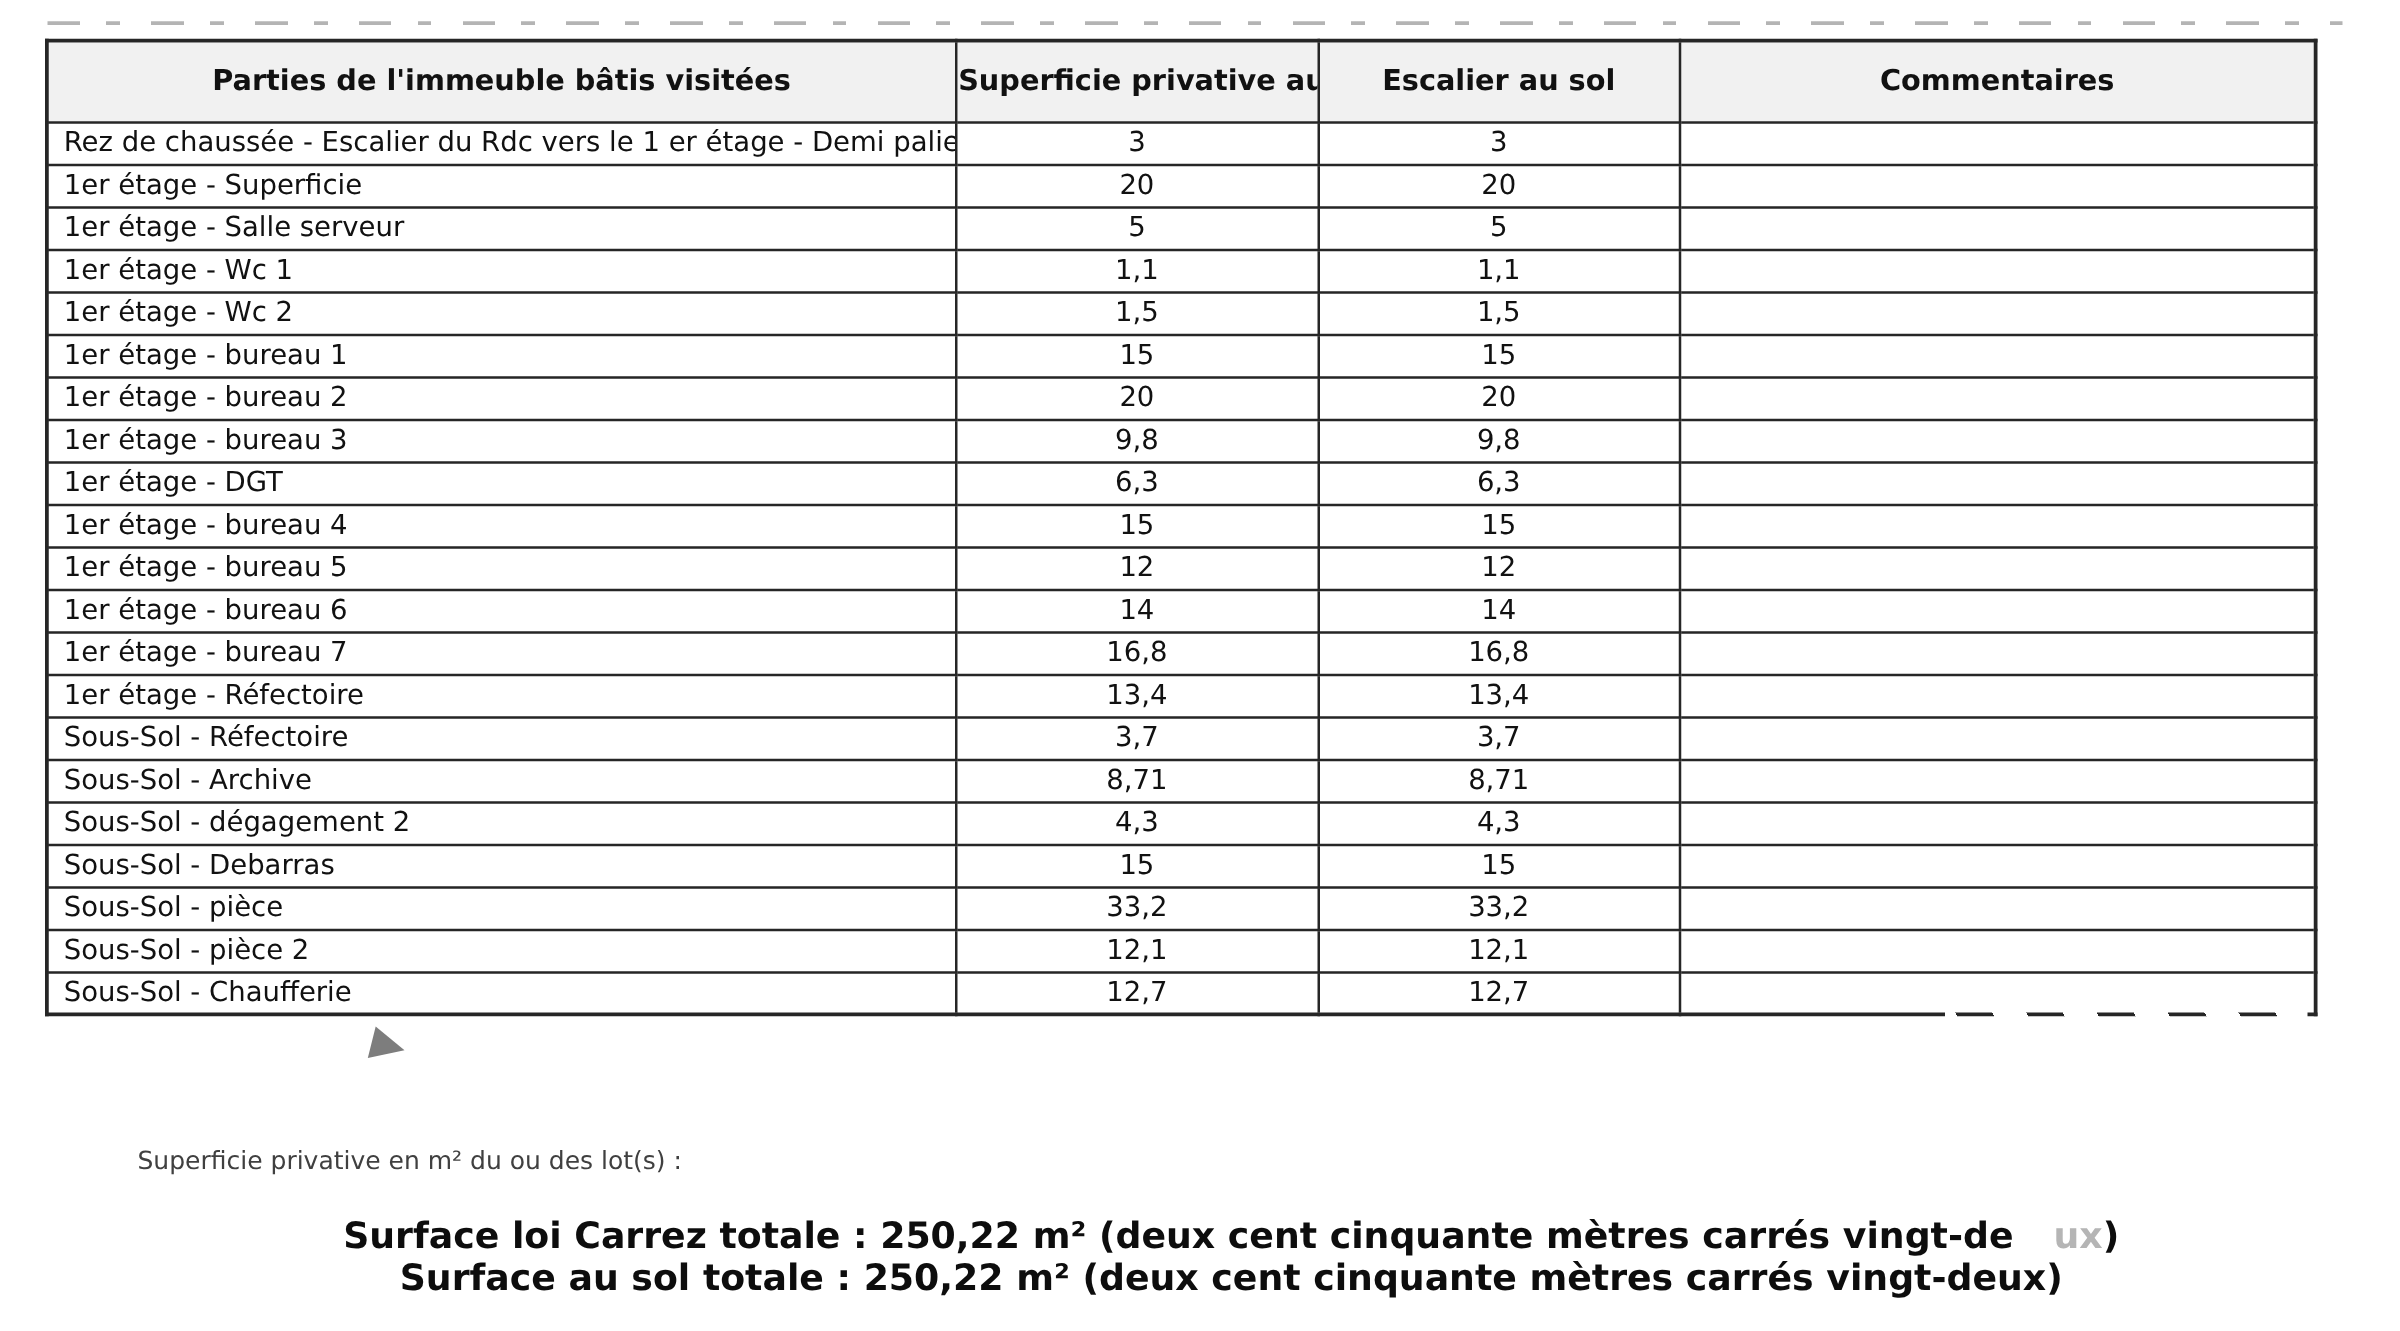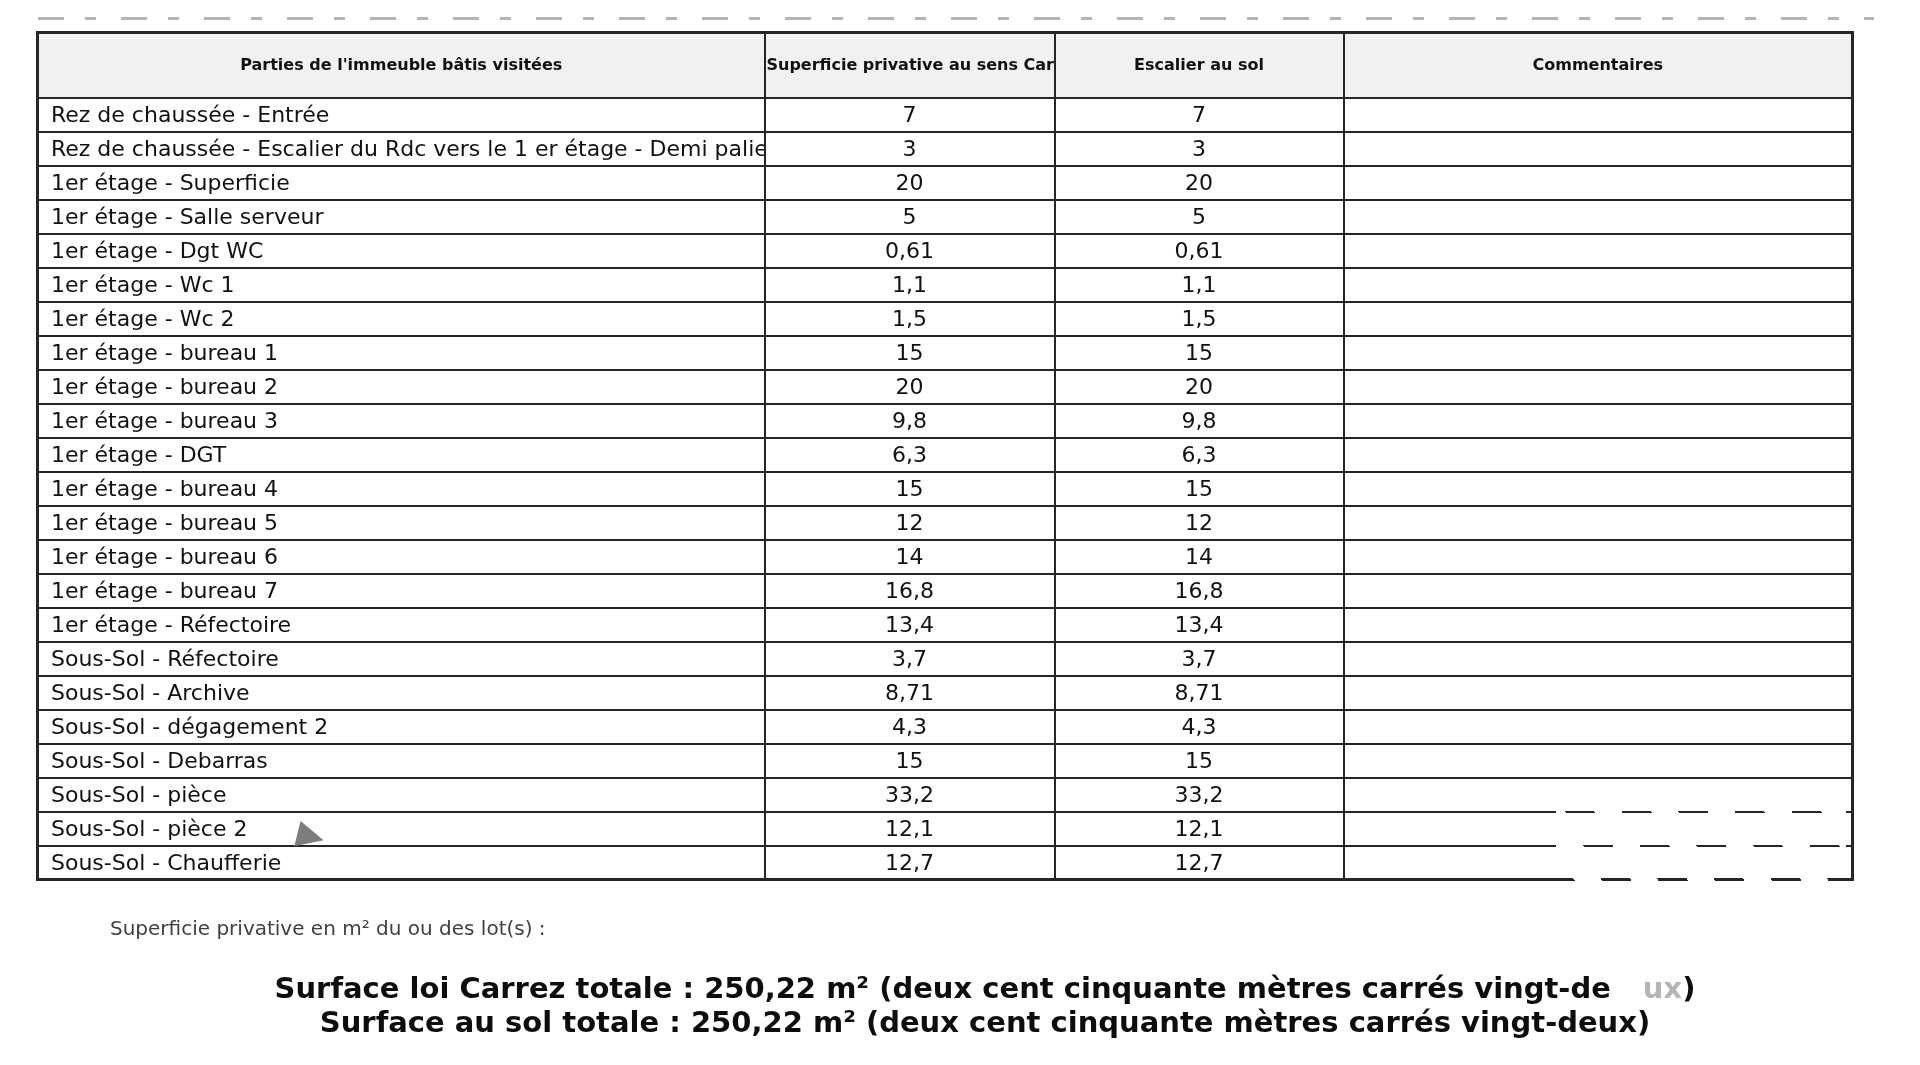--- a/index.html
+++ b/index.html
@@ -27,21 +27,21 @@
     position:absolute;left:36px;top:31px;width:1815px;
     border-collapse:collapse;table-layout:fixed;
     border:3px solid var(--border);
   }
   table.surfaces th,table.surfaces td{
     border:2px solid var(--border);
     overflow:hidden;white-space:nowrap;
   }
   table.surfaces th{
     height:65px;background:var(--header-bg);
-    font-size:16px;font-weight:bold;text-align:center;vertical-align:middle;
+    font-size:23px;font-weight:bold;text-align:center;vertical-align:middle;
     line-height:28px;
   }
   th.prewrap{white-space:pre-line;}
   table.surfaces td{
     height:34px;font-size:22px;vertical-align:middle;background:#fff;
   }
   td.label{text-align:left;padding-left:12px;}
   td.num{text-align:center;}
   td.comment{background:#fff;}
   
@@ -81,47 +81,35 @@
     <tr>
       <th>Parties de l'immeuble bâtis visitées</th>
       <th class="prewrap">Superficie privative au
 sens Carrez</th>
       <th>Escalier au sol</th>
       <th>Commentaires</th>
     </tr>
   </thead>
   <tbody id="rows-body">
       <tr>
-        <td class="label">Rez de chaussée - Entrée</td>
-        <td class="num">7</td>
-        <td class="num">7</td>
-        <td class="comment"></td>
-      </tr>
-      <tr>
         <td class="label">Rez de chaussée - Escalier du Rdc vers le 1 er étage - Demi palier</td>
         <td class="num">3</td>
         <td class="num">3</td>
         <td class="comment"></td>
       </tr>
       <tr>
         <td class="label">1er étage - Superficie</td>
         <td class="num">20</td>
         <td class="num">20</td>
         <td class="comment"></td>
       </tr>
       <tr>
         <td class="label">1er étage - Salle serveur</td>
         <td class="num">5</td>
         <td class="num">5</td>
-        <td class="comment"></td>
-      </tr>
-      <tr>
-        <td class="label">1er étage - Dgt WC</td>
-        <td class="num">0,61</td>
-        <td class="num">0,61</td>
         <td class="comment"></td>
       </tr>
       <tr>
         <td class="label">1er étage - Wc 1</td>
         <td class="num">1,1</td>
         <td class="num">1,1</td>
         <td class="comment"></td>
       </tr>
       <tr>
         <td class="label">1er étage - Wc 2</td>

